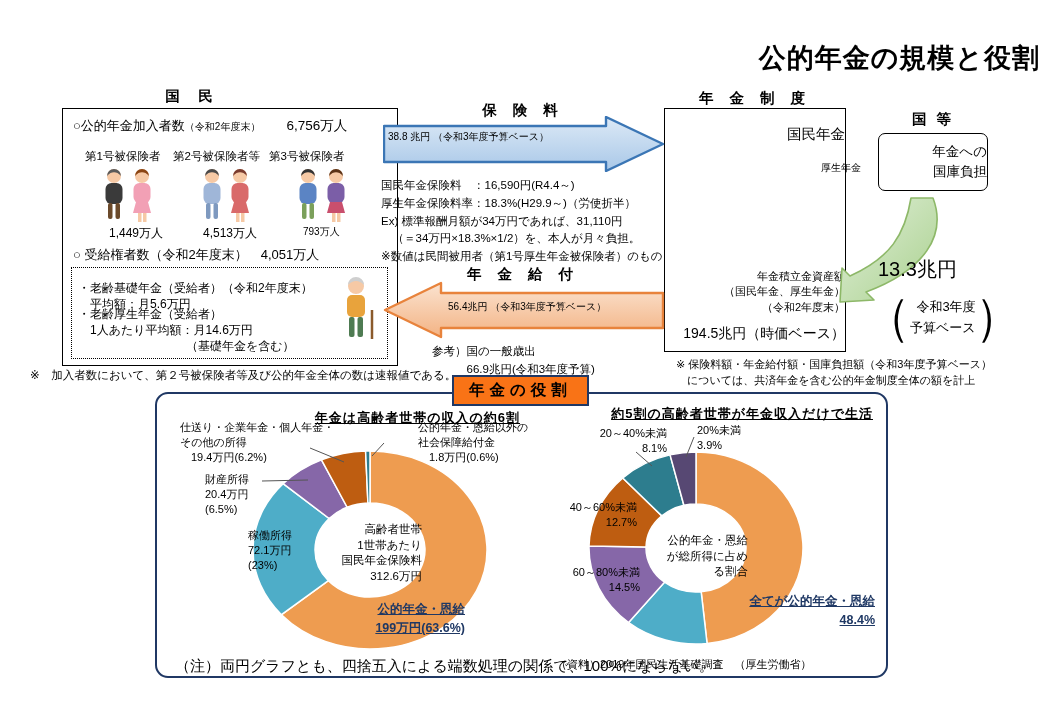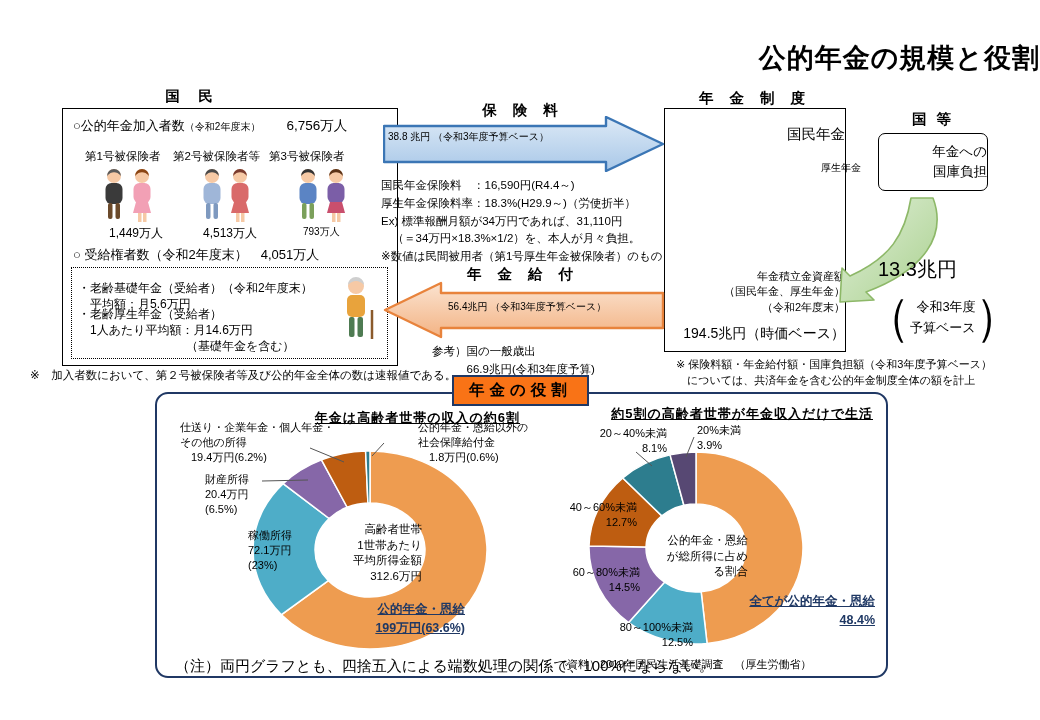--- a/index.html
+++ b/index.html
@@ -204,33 +204,31 @@
   <div class="lbl ml" style="left:205px;top:472px;width:80px;z-index:3;">財産所得
 20.4万円
 (6.5%)</div>
   <div class="lbl ml" style="left:248px;top:528px;width:80px;z-index:3;">稼働所得
 72.1万円
 (23%)</div>
   <div class="lbl ml navy ctr" style="left:300px;top:600px;width:165px;z-index:3;">公的年金・恩給
 199万円(63.6%)</div>
   <div class="lbl ml ctr" style="left:318px;top:522px;width:104px;font-size:11.5px;z-index:3;">高齢者世帯
 1世帯あたり
-平均所得金額
+国民年金保険料
 312.6万円</div>
 
   <div class="lbl ml" style="left:697px;top:423px;width:80px;z-index:3;">20%未満
 3.9%</div>
   <div class="lbl ml ctr" style="left:572px;top:426px;width:95px;z-index:3;">20～40%未満
 8.1%</div>
   <div class="lbl ml ctr" style="left:542px;top:500px;width:95px;z-index:3;">40～60%未満
 12.7%</div>
   <div class="lbl ml ctr" style="left:545px;top:565px;width:95px;z-index:3;">60～80%未満
 14.5%</div>
-  <div class="lbl ml ctr" style="left:578px;top:620px;width:115px;z-index:3;">80～100%未満
-12.5%</div>
   <div class="lbl ml navy ctr" style="left:700px;top:592px;width:175px;z-index:3;">全てが公的年金・恩給
 48.4%</div>
   <div class="lbl ml ctr" style="left:648px;top:533px;width:100px;font-size:11.5px;z-index:3;">公的年金・恩給
 が総所得に占め
 る割合</div>
 
   <div class="abs" style="left:175px;top:657px;font-size:15px;z-index:3;">（注）両円グラフとも、四捨五入による端数処理の関係で、100%にならない。</div>
   <div class="abs" style="left:556px;top:657px;font-size:11px;z-index:3;">（資料）2019年国民生活基礎調査　（厚生労働省）</div>
 
 </div>

